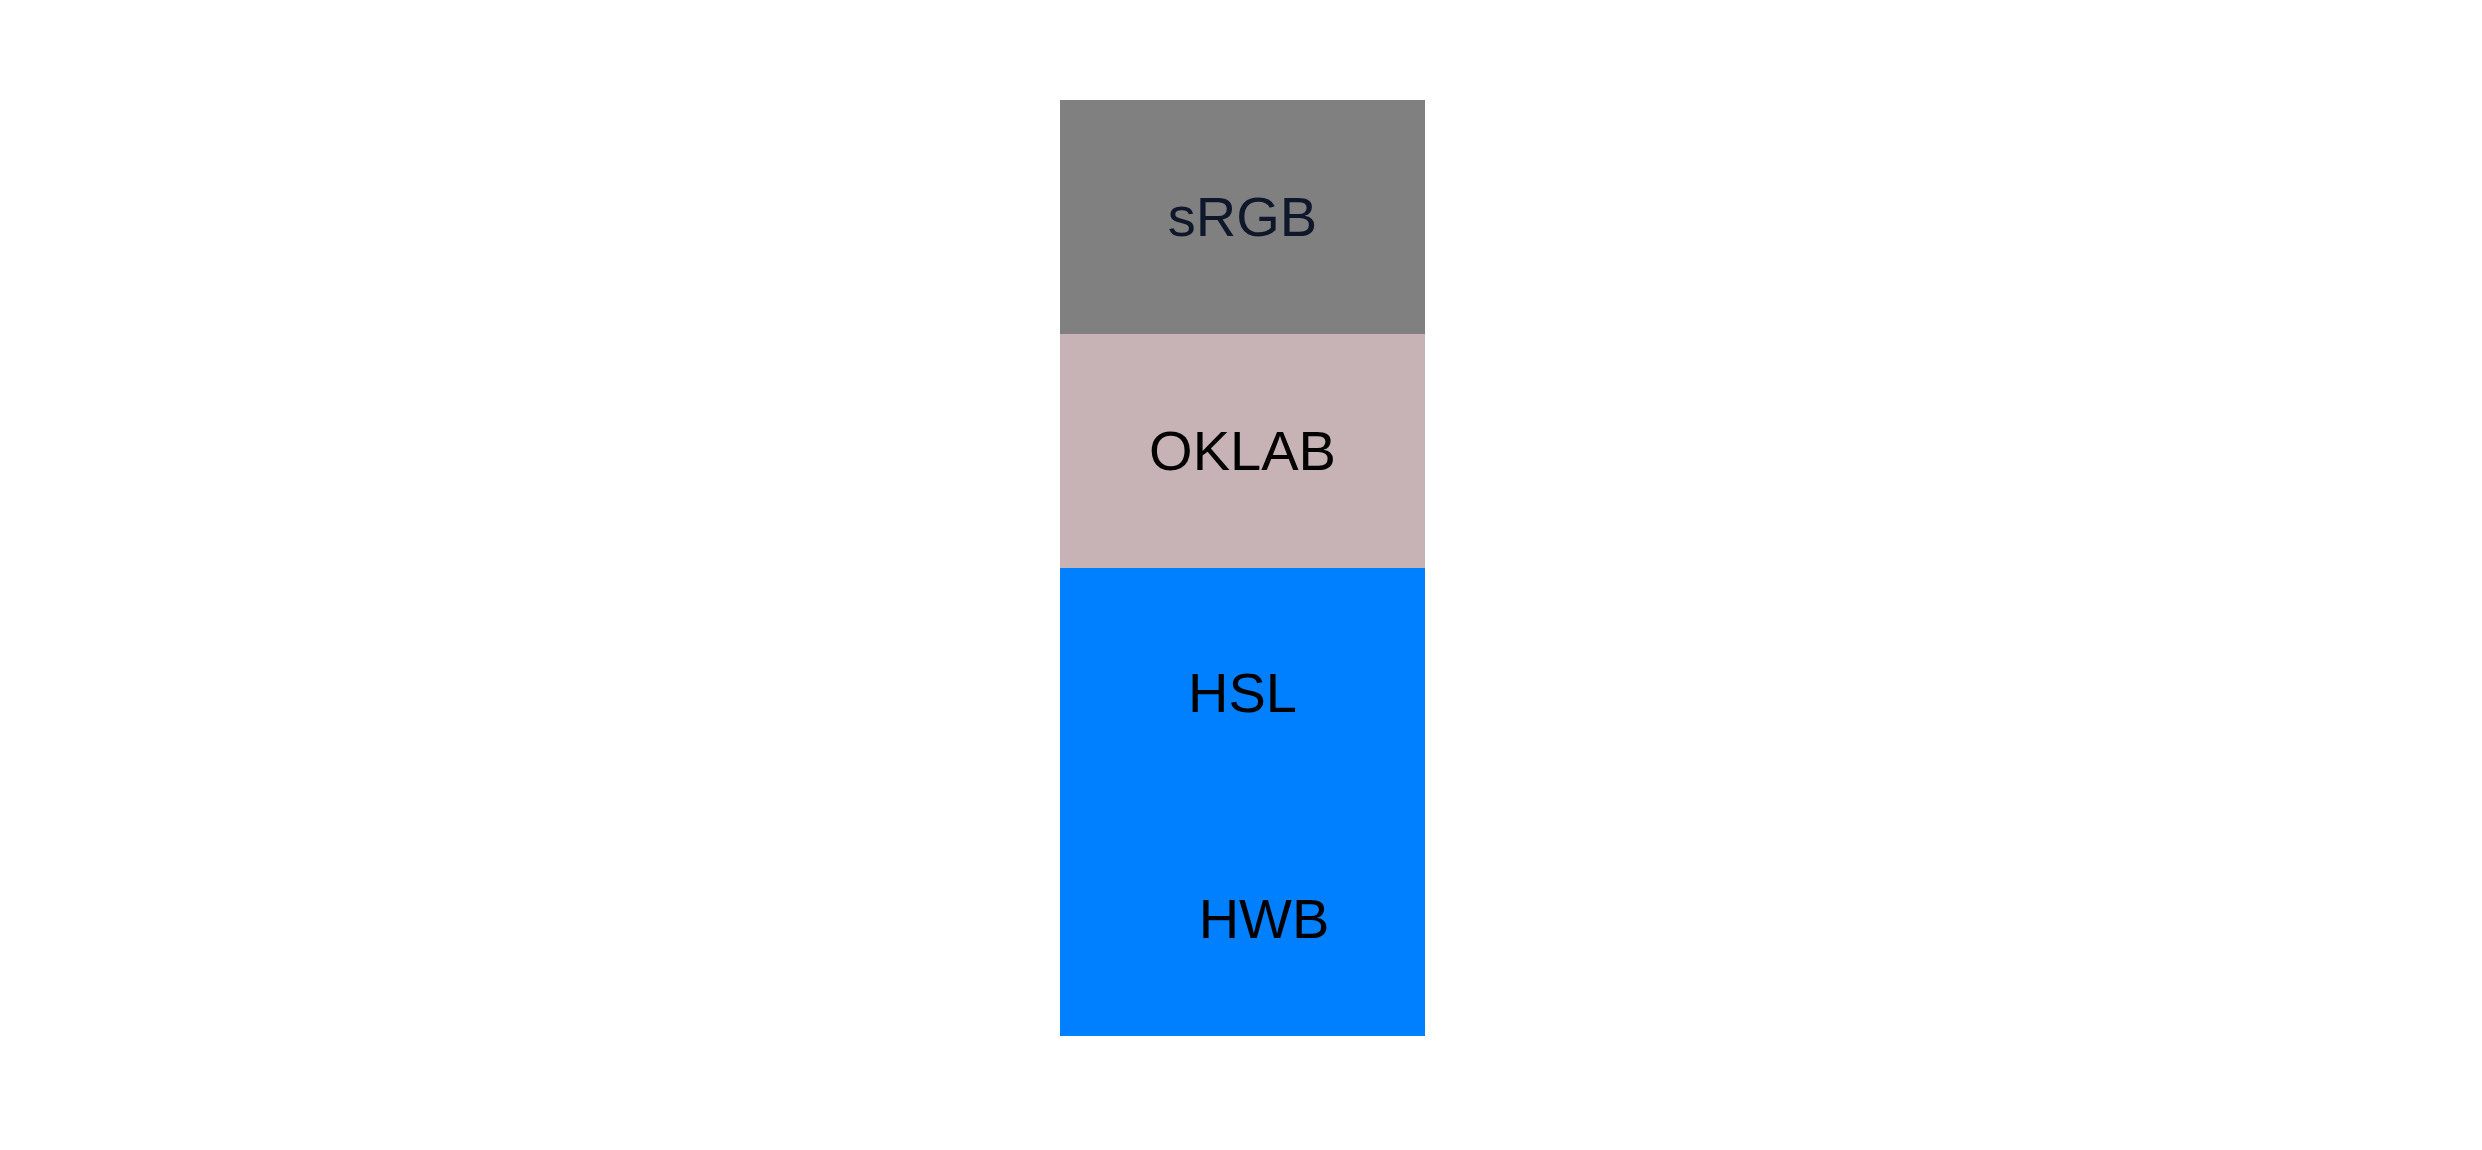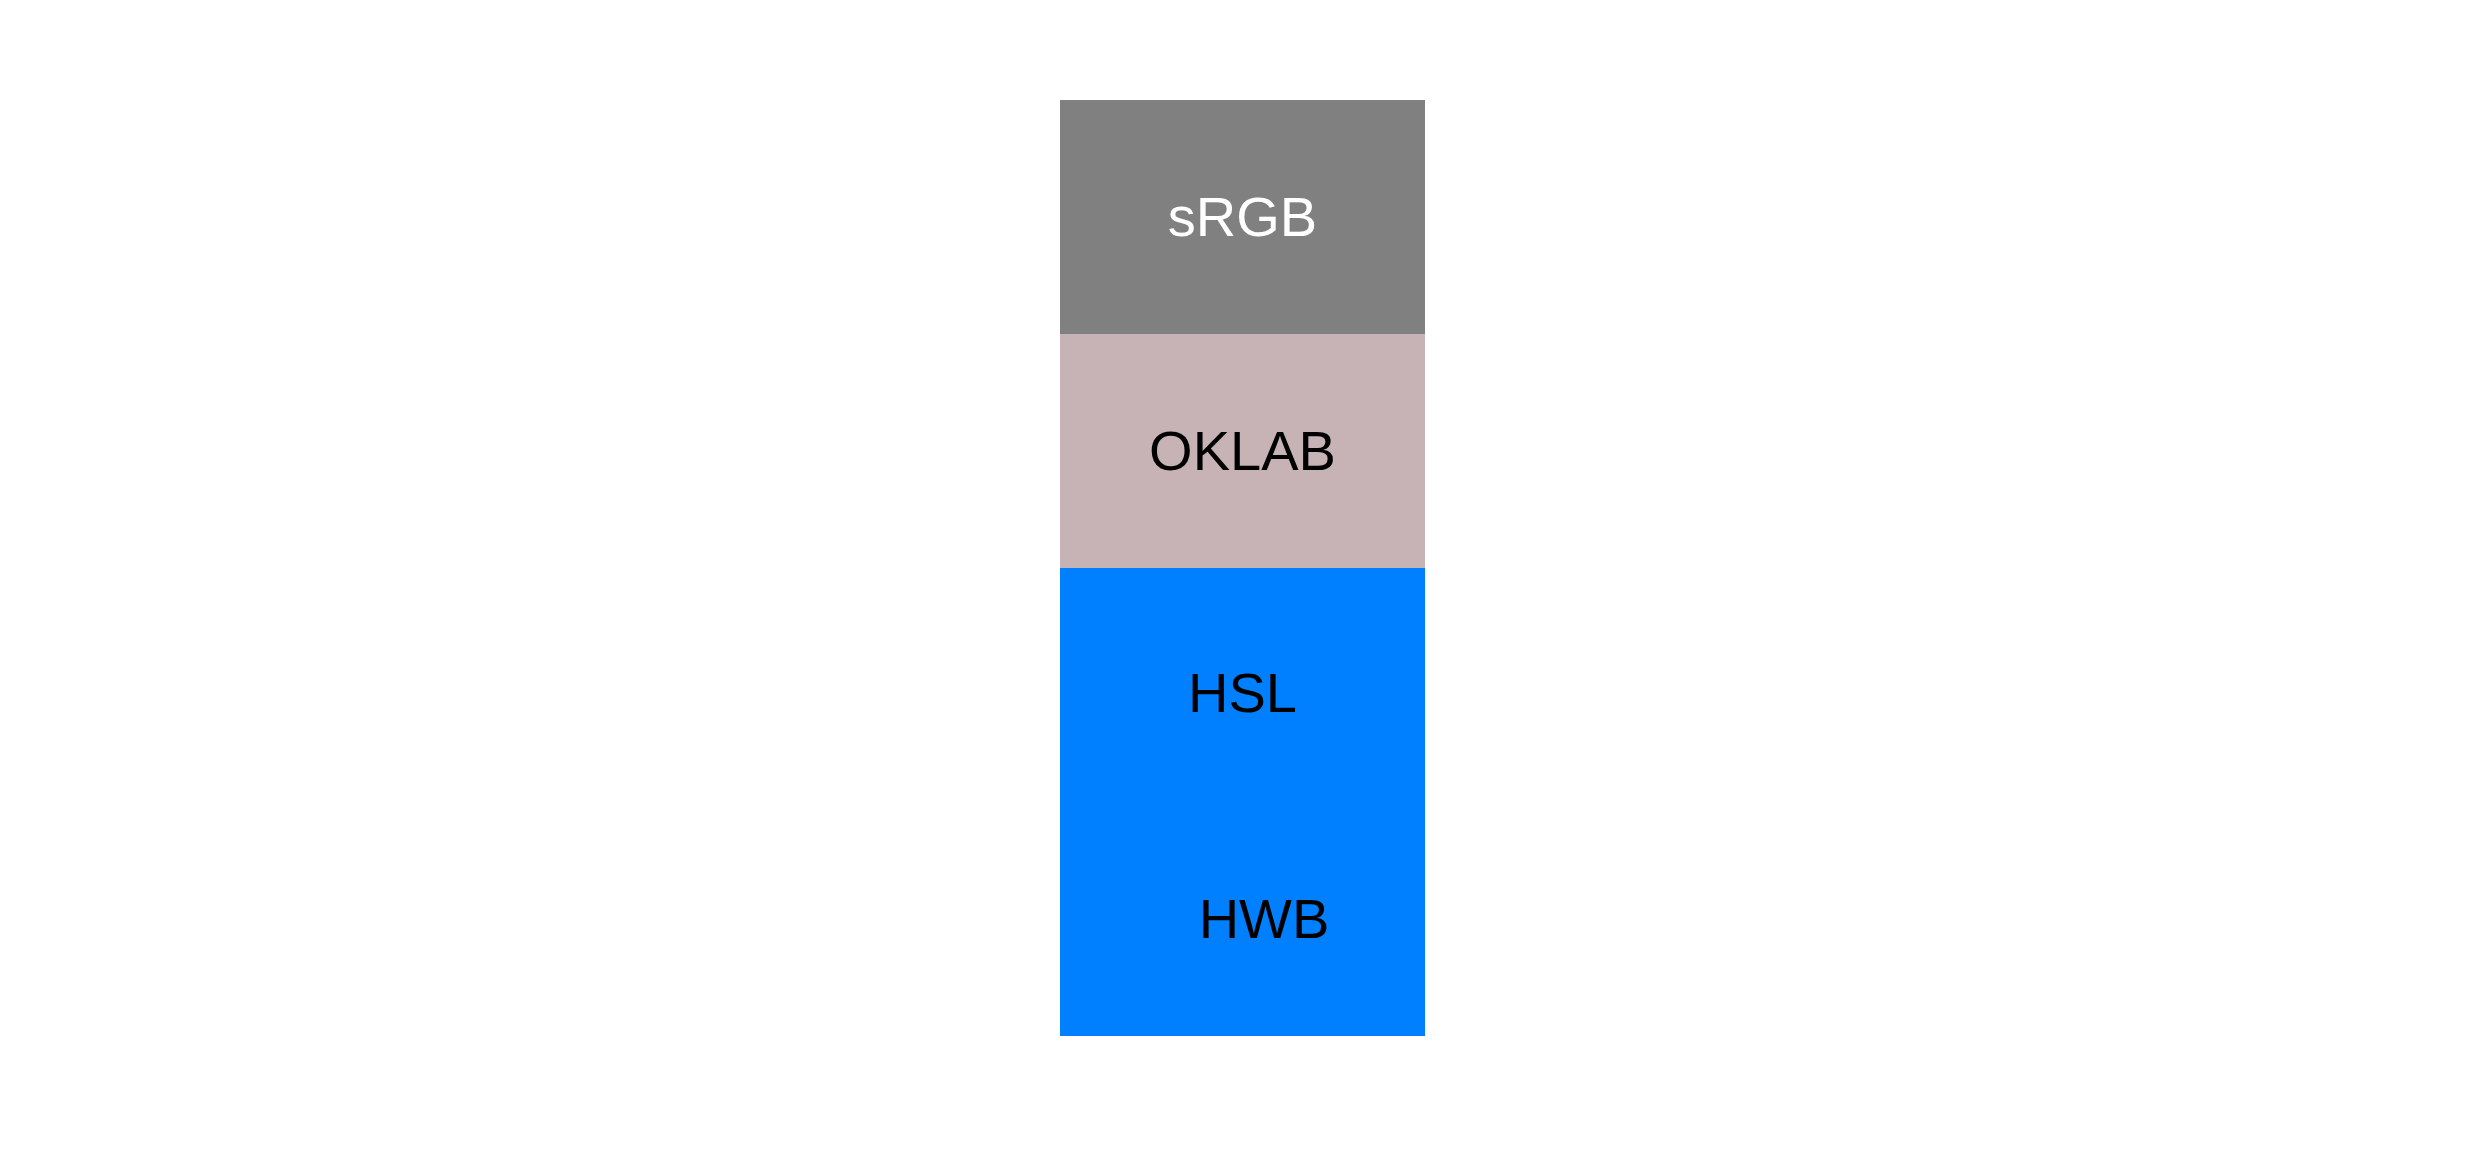--- a/index.html
+++ b/index.html
@@ -44,21 +44,21 @@
     white-space: nowrap;
     user-select: none;
   }
 </style>
 </head>
 <body style="background: rgb(255, 255, 255);">
 
 <div id="swatch-stack" style="left: 1060px; top: 100px; width: 365px; height: 936px;">
 
   <div class="swatch" style="background: rgb(128, 128, 128);">
-    <span class="swatch-label" style="color: #ffffff;">sRGB</span>
+    <span class="swatch-label" style="color: #0f172a;">sRGB</span>
   </div>
 
   <div class="swatch" style="background: rgb(199, 178, 182);">
     <span class="swatch-label" style="color: rgb(0, 0, 0);">OKLAB</span>
   </div>
 
   <div class="swatch" style="background: rgb(0, 128, 255);">
     <span class="swatch-label" style="color: rgb(0, 0, 0); margin-top: 16px;">HSL</span>
   </div>
 

